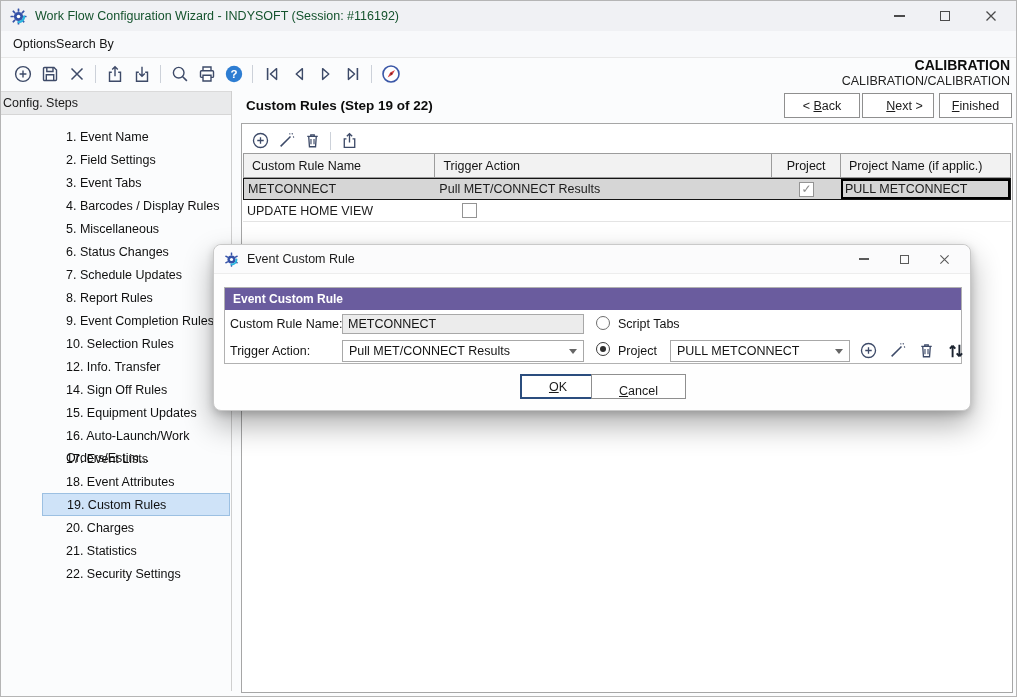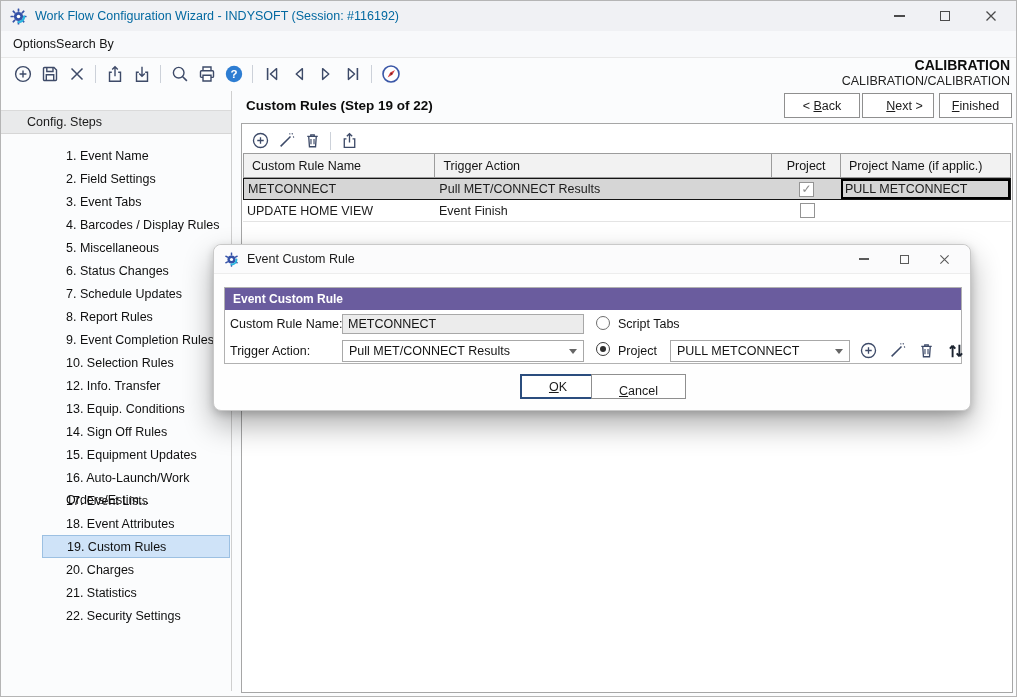--- a/index.html
+++ b/index.html
@@ -3,21 +3,21 @@
 <meta charset="utf-8">
 <style>
   html,body{margin:0;padding:0;background:#e9e9e9;}
   .window{position:relative;width:1017px;height:697px;background:#fbfcfd;
     font-family:"Liberation Sans",sans-serif;font-size:12.5px;color:#1b1b1b;
     border:1px solid #b5b5b5;box-sizing:border-box;overflow:hidden;}
   
   .titlebar{position:absolute;left:0;top:0;right:0;height:30px;background:#f0f1f4;
     border-bottom:1px solid #e3e4e6;display:flex;align-items:center;}
   .title-icon{margin-left:9px;display:flex;}
-  .title-text{margin-left:8px;color:#0369a1;}
+  .title-text{margin-left:8px;color:#14532d;}
   .win-controls{position:absolute;right:2px;top:0;height:30px;display:flex;}
   .win-btn{width:46px;height:30px;display:flex;align-items:center;justify-content:center;}
   .glyph-min{width:11px;height:1.5px;background:#4a4a4a;}
   .glyph-max{width:10px;height:10px;border:1.2px solid #4a4a4a;box-sizing:border-box;}
   
   .menubar{position:absolute;top:30px;left:0;right:0;height:26px;background:#f8f9fb;
     border-bottom:1px solid #e8e8e8;display:flex;align-items:center;padding-left:12px;}
   .menu-item{color:#141414;}
   
   .toolbar{position:absolute;top:57px;left:0;height:32px;display:flex;align-items:center;
@@ -30,21 +30,21 @@
   .context-sub{font-size:12.5px;color:#222;margin-top:1px;}
   .nav-btn{position:absolute;top:92px;height:25px;background:#fff;border:1px solid #8f8f8f;
     font-size:12.5px;display:flex;align-items:center;justify-content:center;box-sizing:border-box;cursor:default;}
   #btn-back{left:783px;width:76px;}
   #btn-next{left:861px;width:72px;padding-left:13px;}
   #btn-finished{left:938px;width:73px;}
   
   .sidebar{position:absolute;left:0;top:90px;width:231px;bottom:5px;background:#fbfcfd;
     border-right:1px solid #cfcfcf;box-sizing:border-box;}
   .sidebar-header{height:24px;background:#e9eaeb;border-top:1px solid #dadada;border-bottom:1px solid #d6d6d6;
-    display:flex;align-items:center;padding-left:26px;box-sizing:border-box;color:#1a1a1a;margin-top:19px;}
+    display:flex;align-items:center;padding-left:2px;box-sizing:border-box;color:#1a1a1a;}
   .sidebar-list{padding-top:10px;padding-left:40px;}
   .side-item{height:23px;line-height:22px;padding-left:24px;color:#101010;
     border:1px solid transparent;box-sizing:border-box;cursor:default;}
   .side-item.selected{background:#cfe3f8;border-color:#9cc0e2;margin:0 1px;}
   
   .main-heading{position:absolute;left:245px;top:97px;font-weight:bold;font-size:13.5px;color:#0c0c0c;}
   .main-panel{position:absolute;left:240px;top:122px;width:772px;height:570px;background:#fff;
     border:1px solid #a6a6a6;box-sizing:border-box;}
   .mini-toolbar{position:absolute;left:246px;top:127px;height:25px;display:flex;align-items:center;color:#3d4a68;}
   .mini-toolbar .tb-icon{width:26px;height:26px;}
@@ -249,21 +249,20 @@
         <div class="side-item">2. Field Settings</div>
         <div class="side-item">3. Event Tabs</div>
         <div class="side-item">4. Barcodes / Display Rules</div>
         <div class="side-item">5. Miscellaneous</div>
         <div class="side-item">6. Status Changes</div>
         <div class="side-item">7. Schedule Updates</div>
         <div class="side-item">8. Report Rules</div>
         <div class="side-item">9. Event Completion Rules</div>
         <div class="side-item">10. Selection Rules</div>
         <div class="side-item">12. Info. Transfer</div>
-        <div class="side-item">13. Equip. Conditions</div>
         <div class="side-item">14. Sign Off Rules</div>
         <div class="side-item">15. Equipment Updates</div>
         <div class="side-item">16. Auto-Launch/Work Orders/Estim...</div>
         <div class="side-item">17. Event Lists</div>
         <div class="side-item">18. Event Attributes</div>
         <div class="side-item selected">19. Custom Rules</div>
         <div class="side-item">20. Charges</div>
         <div class="side-item">21. Statistics</div>
         <div class="side-item">22. Security Settings</div>
       </div>
@@ -312,21 +311,20 @@
         <div class="trow selected">
           <div class="tcell c1">METCONNECT</div>
           <div class="tcell c2">Pull MET/CONNECT Results</div>
           <div class="tcell c3">
             <div class="checkbox checked">✓</div>
           </div>
           <div class="tcell c4 focused">PULL METCONNECT</div>
         </div>
         <div class="trow">
           <div class="tcell c1">UPDATE HOME VIEW</div>
-          <div class="tcell c2">Event Finish</div>
           <div class="tcell c3">
             <div class="checkbox"></div>
           </div>
           <div class="tcell c4"></div>
         </div>
       </div>
   </div>
 
   <div class="dialog">
     <div class="dlg-titlebar">

